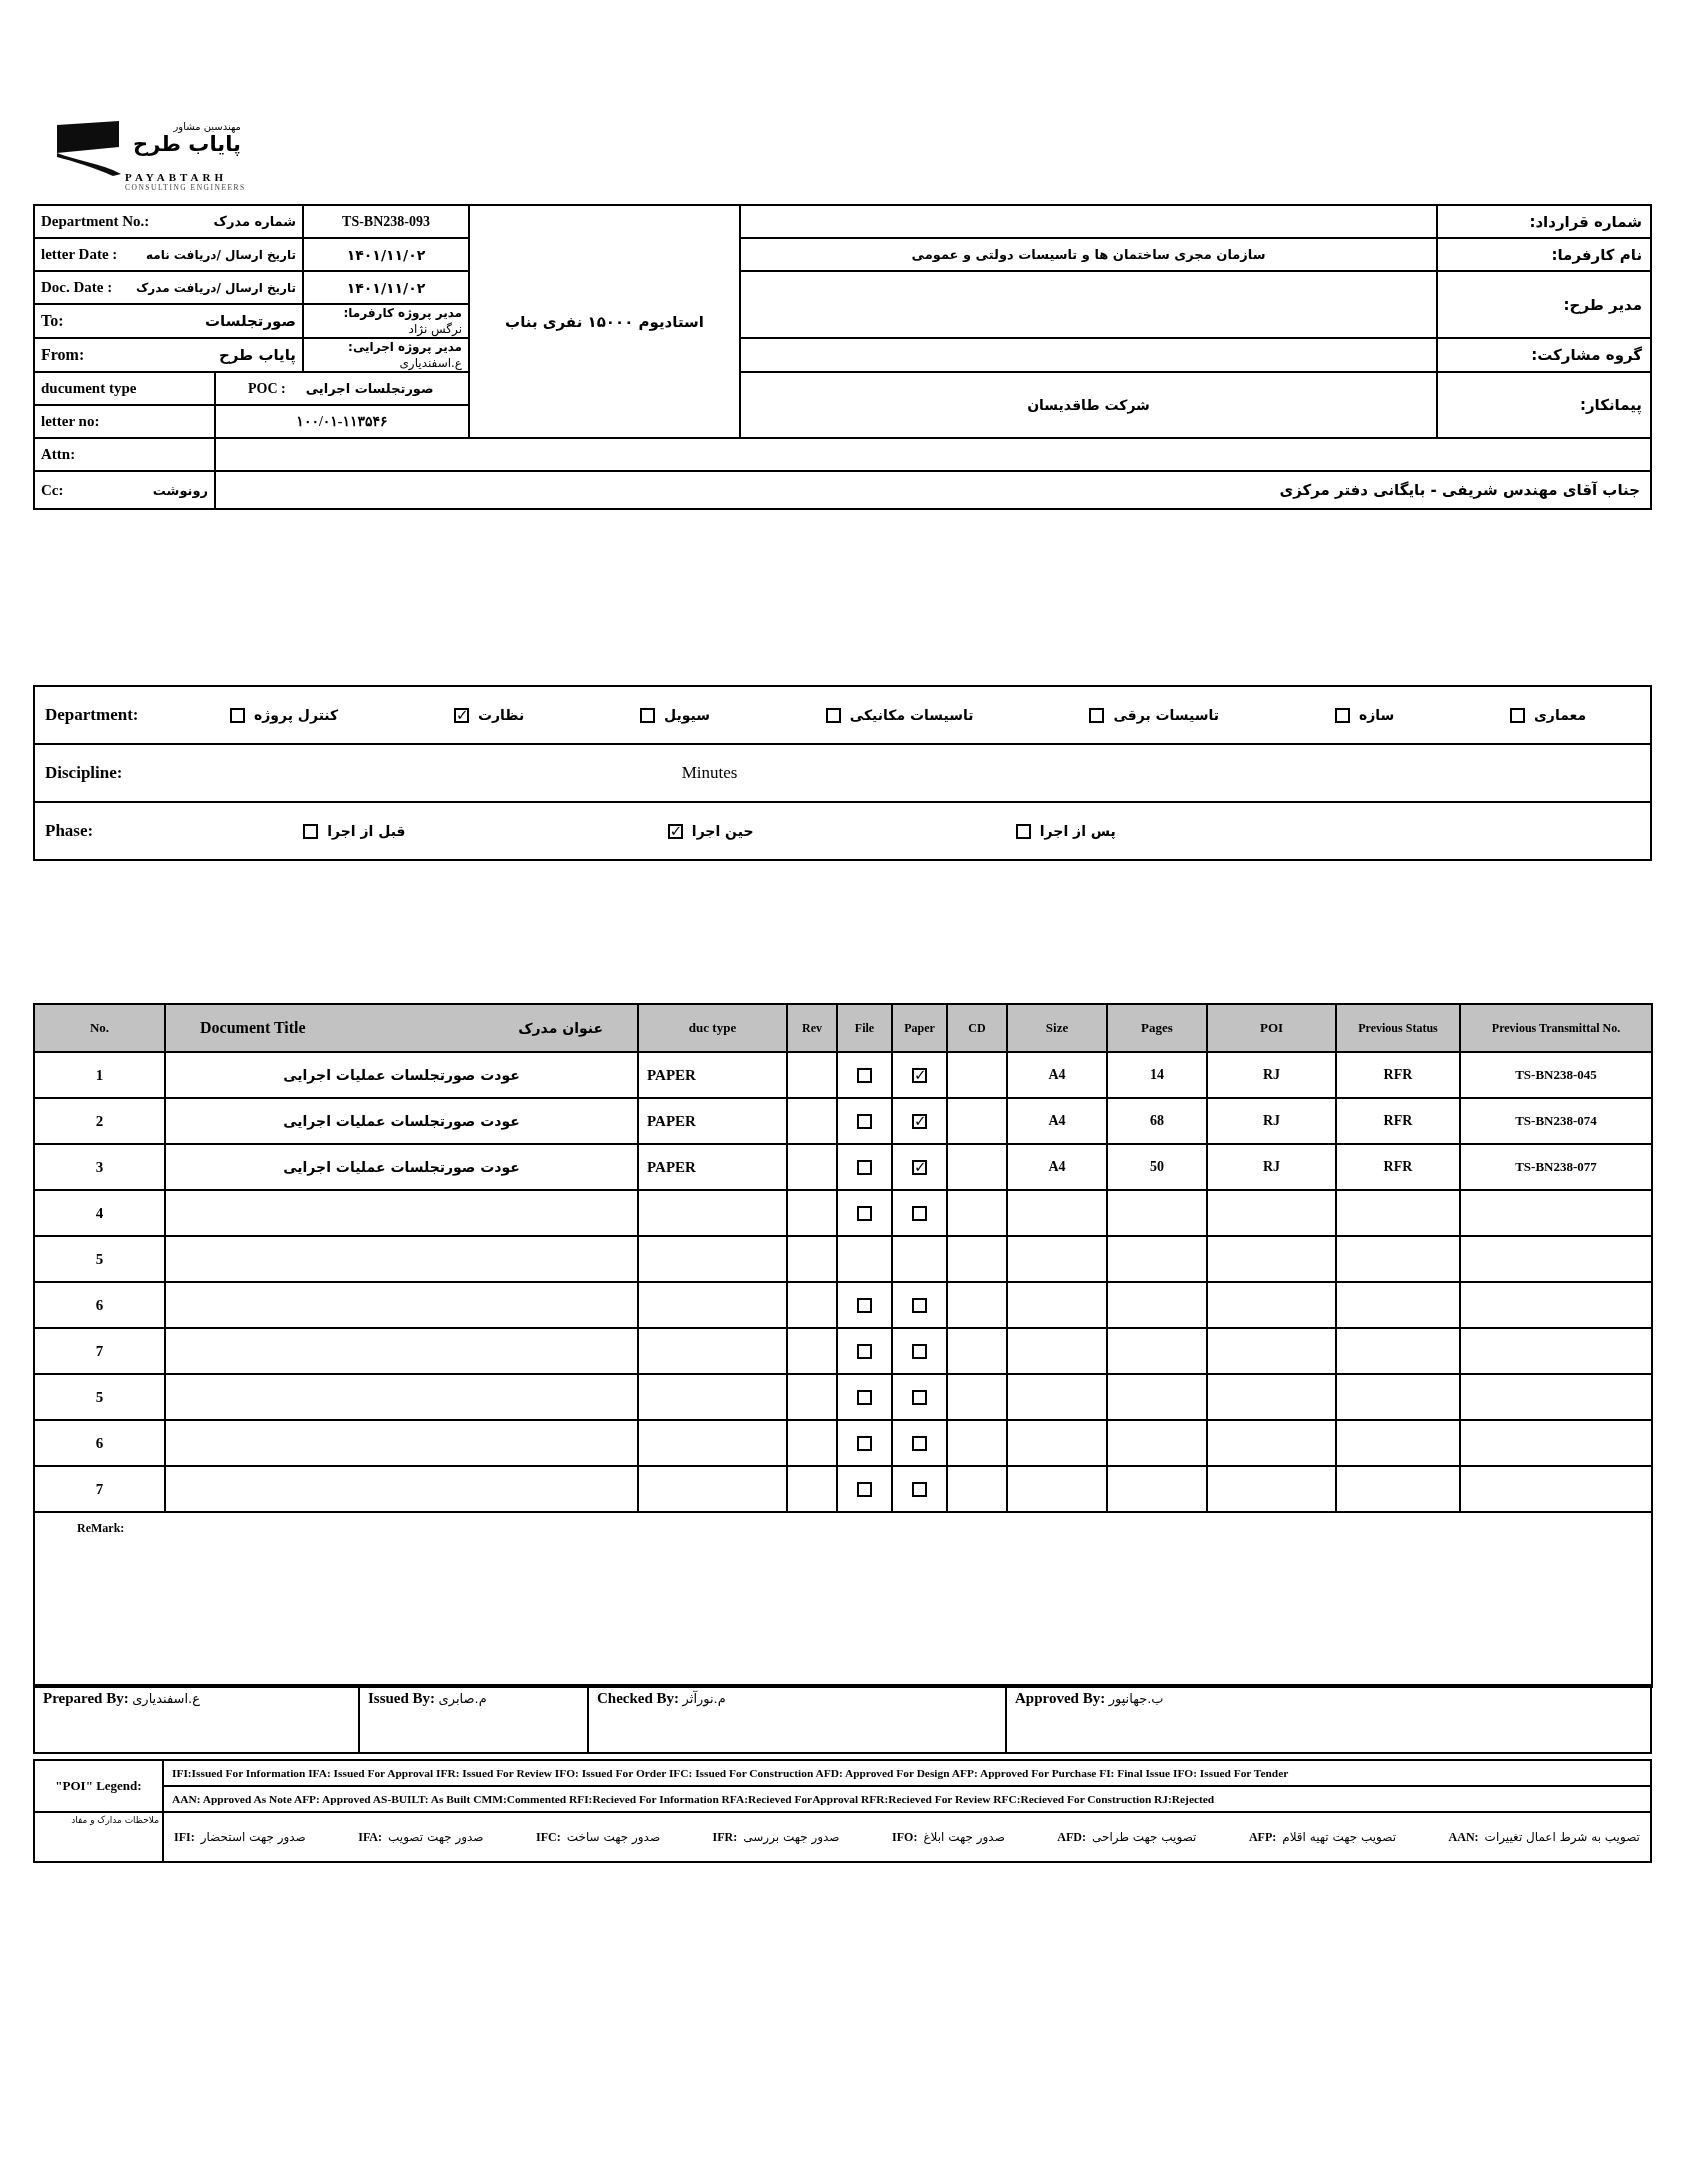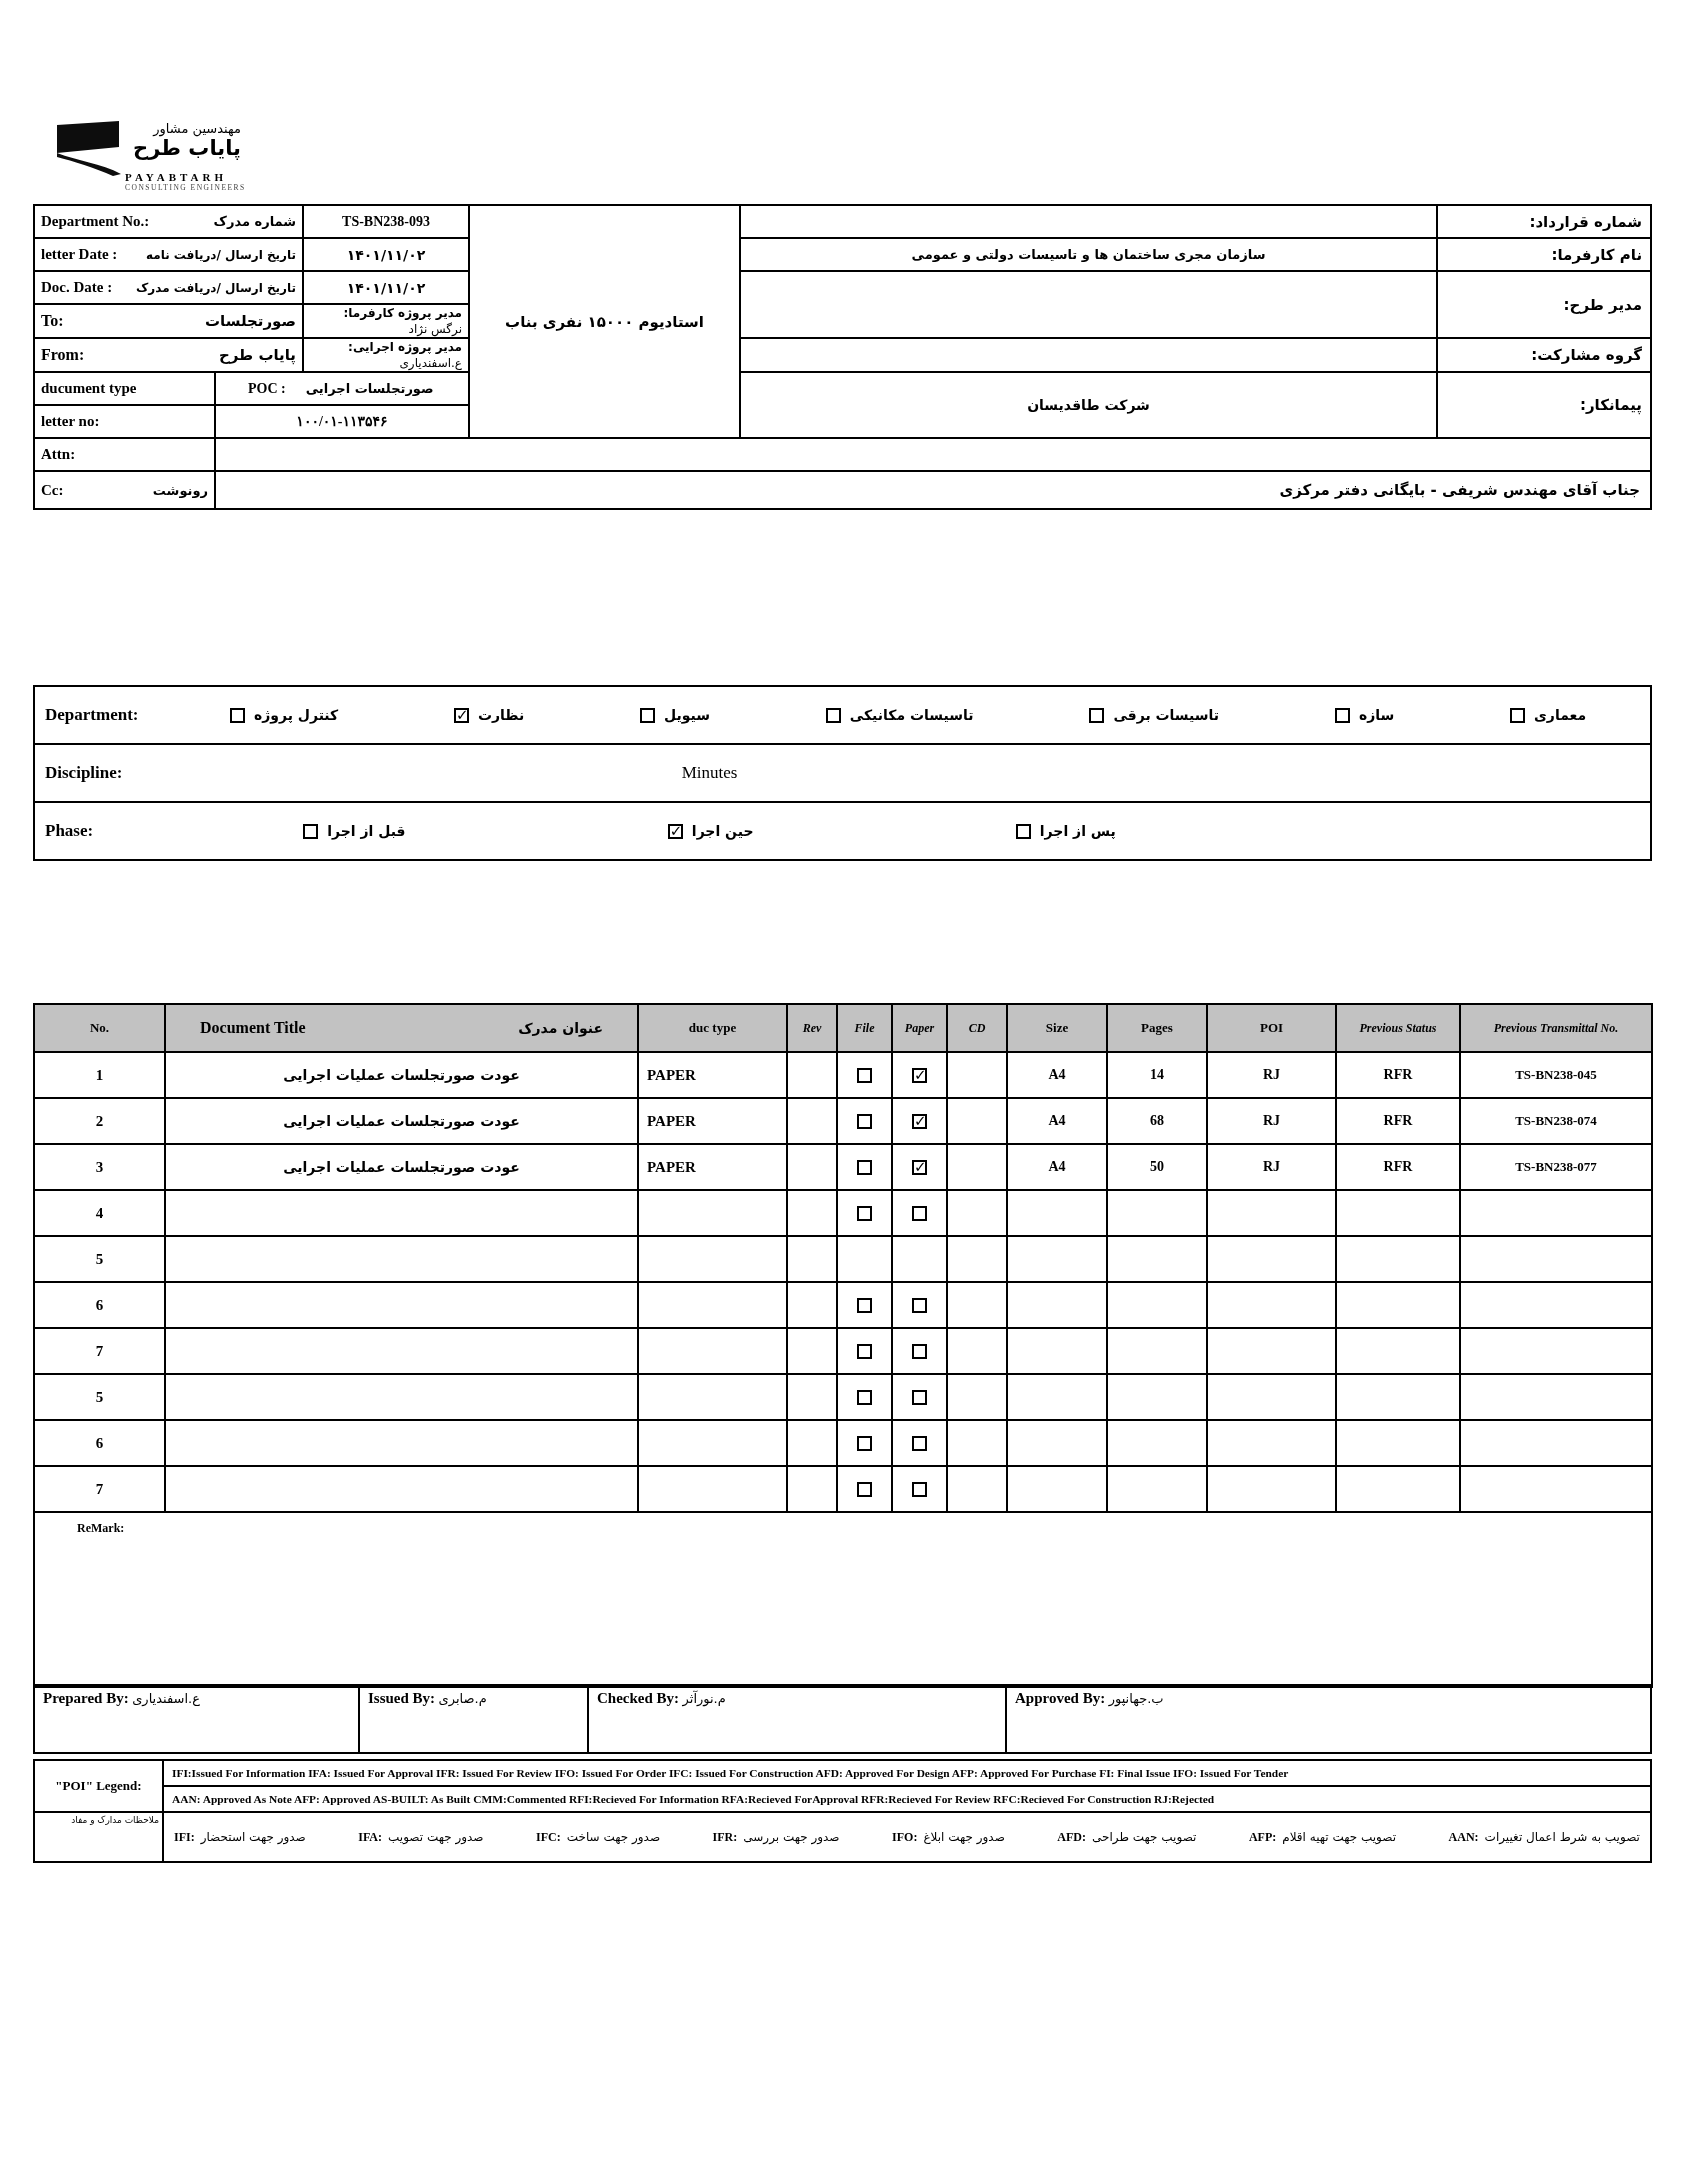--- a/index.html
+++ b/index.html
@@ -12,21 +12,21 @@
   .fs15{font-size:15px}.fs16{font-size:16px}
 
   table { border-collapse:collapse; table-layout:fixed; width:1617px; }
   td { border:2px solid #000; padding:0 6px; font-size:14px; overflow:hidden; vertical-align:middle; }
   .c { text-align:center; }
 
   
   .logo { left:55px; top:119px; width:259px; }
   .logo-top { display:flex; align-items:flex-start; gap:8px; }
   .logo-fa-col { padding-top:2px; text-align:right; }
-  .logo-fa-tag { font-size:13px; }
+  .logo-fa-tag { font-size:10px; }
   .logo-fa-name { font-size:21px; font-weight:bold; }
   .logo-en { margin-left:70px; font-size:11px; font-weight:bold; letter-spacing:4px; margin-top:-6px; }
   .logo-en-sub { margin-left:70px; font-size:7.5px; letter-spacing:1.5px; color:#444; }
 
   .doc-title { left:0; top:145px; width:1174px; text-align:center; font-size:19px; font-weight:bold; }
 
   
   .top-table { left:33px; top:204px; }
   .top-table tr { height:33px; }
   .top-table tr.tall { height:38px; }
@@ -52,21 +52,21 @@
         vertical-align:middle; background:#fff; flex:none; }
   .cb.checked::after { content:"✓"; position:absolute; left:0; top:-4px; font-size:15px;
         font-weight:bold; font-family:"DejaVu Sans", sans-serif; }
   .cb.none { visibility:hidden; }
 
   
   .main-table { left:33px; top:1003px; }
   .main-table tr.hdr { height:48px; background:#c2c2c2; }
   .main-table tr.drow { height:46px; }
   .main-table .hcell { text-align:center; font-weight:bold; font-size:13px; }
-  .main-table .hsmall { text-align:center; font-weight:bold; font-size:12px; line-height:1.2;font-style:italic; }
+  .main-table .hsmall { text-align:center; font-weight:bold; font-size:12px; line-height:1.2; }
   .title-split { display:flex; justify-content:space-between; align-items:center; padding:0 28px; }
   .duc { text-align:left; font-weight:bold; font-size:15px; padding-left:8px; }
   .num { font-weight:bold; font-size:15px; }
   .remark-cell { vertical-align:top; padding:8px 0 0 42px; font-size:12px; font-weight:bold; height:175px;margin-top:16px; }
 
   
   .sig-table { left:33px; top:1684px; }
   .sig-table tr { height:68px; }
   .sig-table td { vertical-align:top; padding:4px 8px; }
   .sig-label { font-size:15px; font-weight:bold; }

